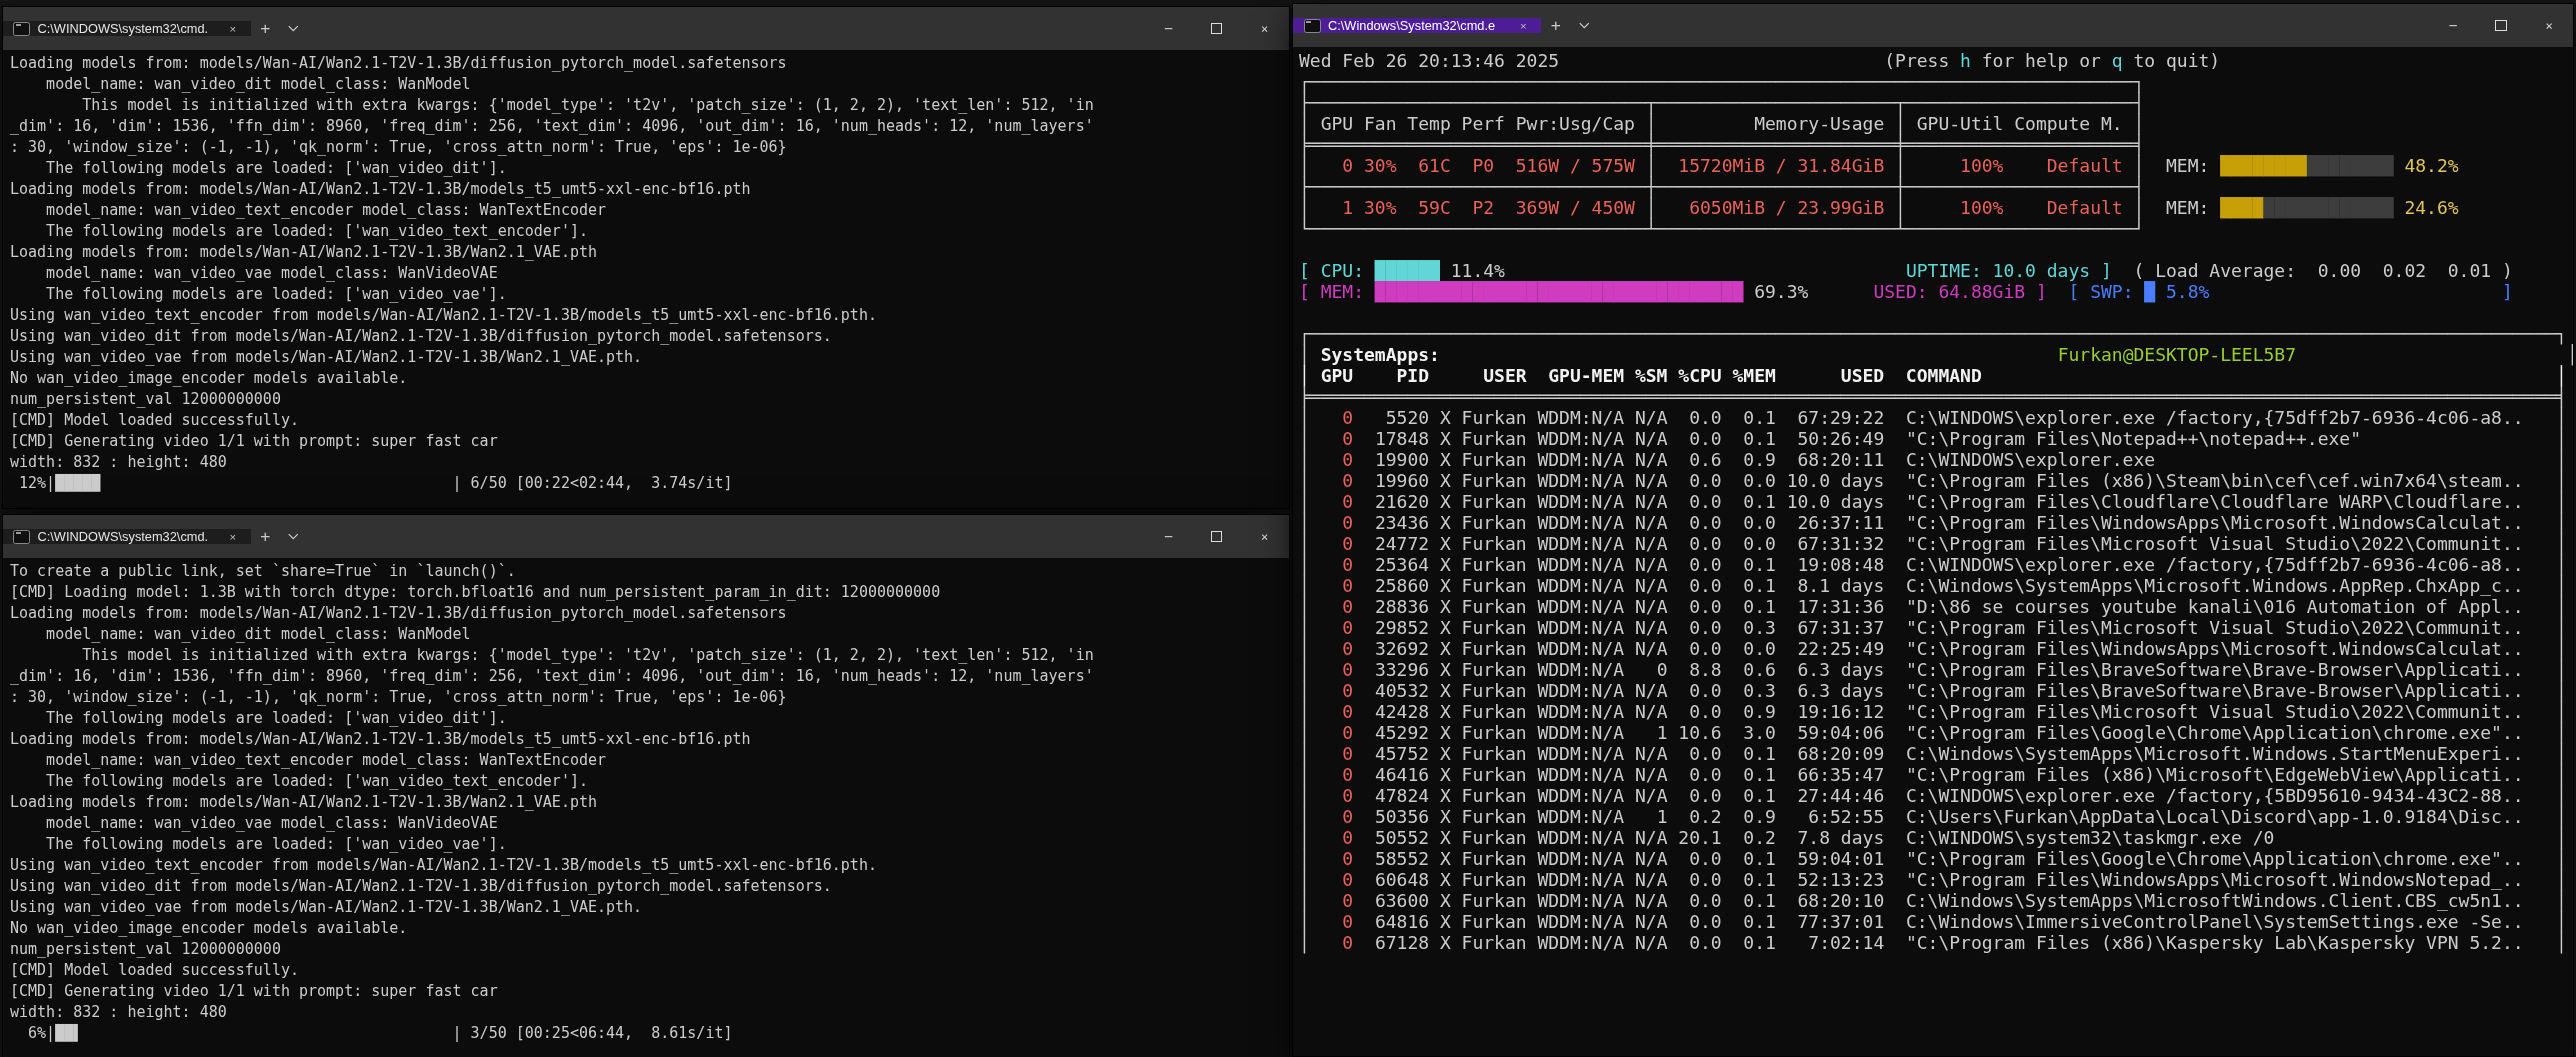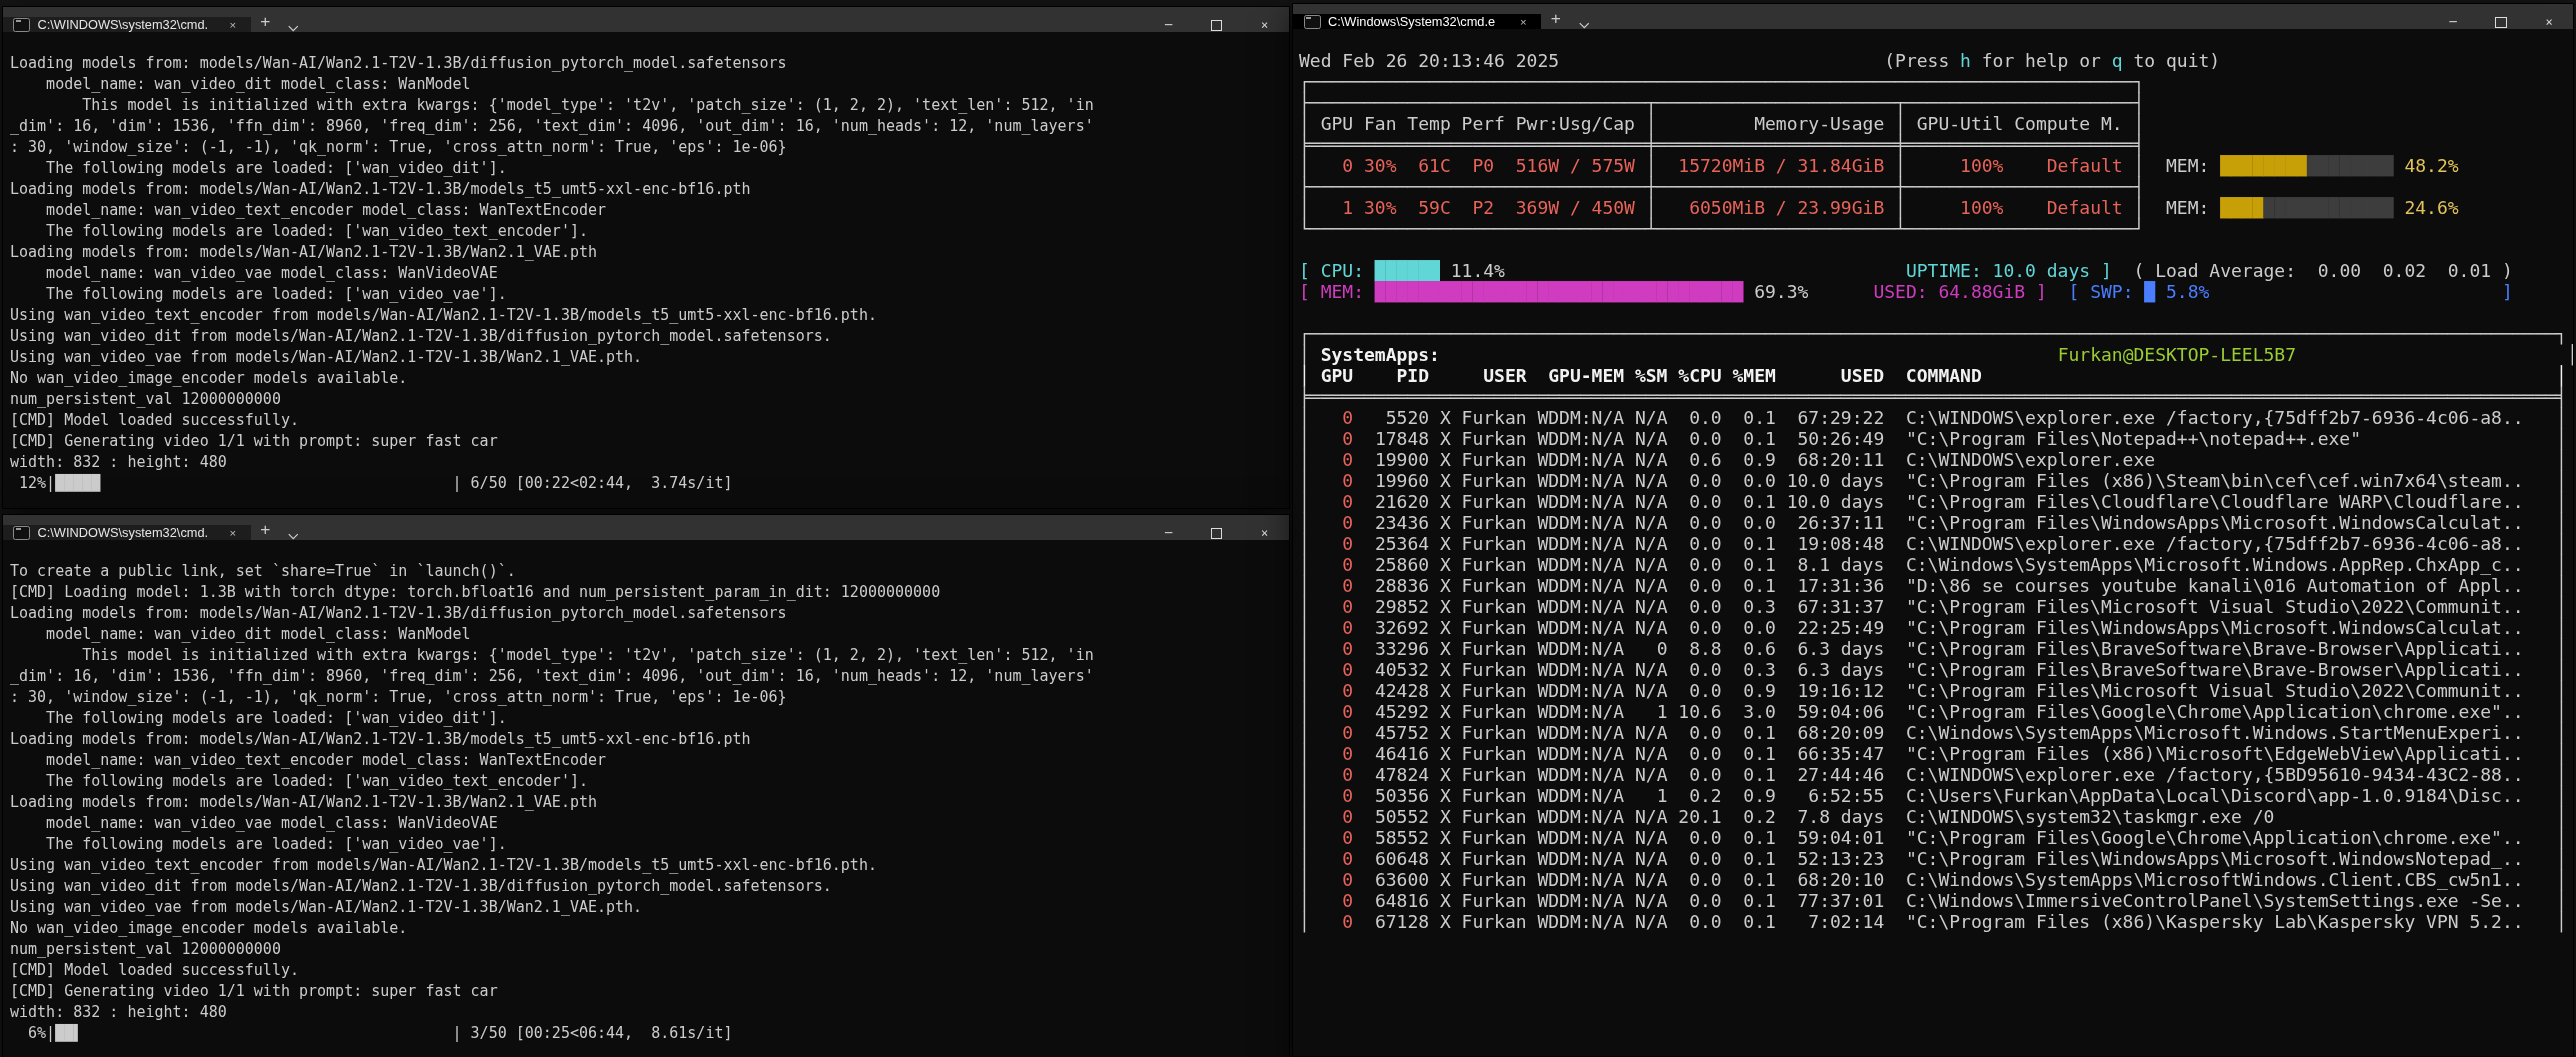--- a/index.html
+++ b/index.html
@@ -5,24 +5,24 @@
   html,body{margin:0;padding:0}
   body{
     width:2576px;height:1057px;position:relative;overflow:hidden;
     background:#151515;font-family:"Liberation Sans",sans-serif;
   }
   .window{
     position:absolute;background:var(--terminal_bg,#0c0c0c);
     border:0.8px solid #000;box-shadow:0 9px 30px rgba(0,0,0,.65);
     box-sizing:border-box;
   }
-  .titlebar{height:25px;background:var(--titlebar_bg,#323232);display:flex;align-items:flex-end;overflow:hidden}
+  .titlebar{height:43px;background:var(--titlebar_bg,#323232);display:flex;align-items:center;overflow:hidden}
   .tab{display:flex;align-items:center;gap:7.5px;padding:0 10.5px;width:248px;box-sizing:border-box;font-size:12.8px;color:#e6e6e6;flex:none}
   .win-left .tab{background:#1d1d1d}
-  .win-right .tab{background:#000000;color:#ffffff}
+  .win-right .tab{background:#4c1d95;color:#ffffff}
   .cmdicon{width:15px;height:12px;border:0.8px solid #8a8a8a;background:#101010;border-radius:2.3px;position:relative;flex:none}
   .cmdicon::before{content:"";position:absolute;left:1.5px;top:1.5px;width:5.3px;height:1.5px;background:#9a9a9a}
   .tabtitle{white-space:nowrap;overflow:hidden;flex:1}
   .tabclose{font-size:11.3px;color:#bdbdbd;padding:1.5px 3.8px;flex:none}
   .newtab{font-size:17.3px;color:#cccccc;padding:0 9.8px;display:flex;align-items:center}
   .dd{display:flex;align-items:center;padding:0 8.3px}
   .spacer{flex:1}
   .wincontrols{display:flex;align-items:stretch}
   .wc{width:48px;display:flex;align-items:center;justify-content:center;color:#dddddd;font-size:12px;font-family:"DejaVu Sans Mono",monospace}
   .maxbox{width:9.8px;height:9px;border:1.1px solid #dddddd;display:block}
@@ -181,20 +181,21 @@
         <div class="tline"><span class="c-bold">│ GPU    PID     USER  GPU-MEM %SM %CPU %MEM      USED  COMMAND</span><span>                                                     </span><span class="c-bold">│</span></div>
         <div class="tline">╞═══════════════════════════════════════════════════════════════════════════════════════════════════════════════════╡</div>
       </div>
     <div>
         <div class="tline"><span>│ </span><span class="c-red">  0</span><span>   5520 X Furkan WDDM:N/A N/A  0.0  0.1  67:29:22  C:\WINDOWS\explorer.exe /factory,{75dff2b7-6936-4c06-a8..   │</span></div>
         <div class="tline"><span>│ </span><span class="c-red">  0</span><span>  17848 X Furkan WDDM:N/A N/A  0.0  0.1  50:26:49  "C:\Program Files\Notepad++\notepad++.exe"                  │</span></div>
         <div class="tline"><span>│ </span><span class="c-red">  0</span><span>  19900 X Furkan WDDM:N/A N/A  0.6  0.9  68:20:11  C:\WINDOWS\explorer.exe                                     │</span></div>
         <div class="tline"><span>│ </span><span class="c-red">  0</span><span>  19960 X Furkan WDDM:N/A N/A  0.0  0.0 10.0 days  "C:\Program Files (x86)\Steam\bin\cef\cef.win7x64\steam..   │</span></div>
         <div class="tline"><span>│ </span><span class="c-red">  0</span><span>  21620 X Furkan WDDM:N/A N/A  0.0  0.1 10.0 days  "C:\Program Files\Cloudflare\Cloudflare WARP\Cloudflare..   │</span></div>
         <div class="tline"><span>│ </span><span class="c-red">  0</span><span>  23436 X Furkan WDDM:N/A N/A  0.0  0.0  26:37:11  "C:\Program Files\WindowsApps\Microsoft.WindowsCalculat..   │</span></div>
+        <div class="tline"><span>│ </span><span class="c-red">  0</span><span>  24772 X Furkan WDDM:N/A N/A  0.0  0.0  67:31:32  "C:\Program Files\Microsoft Visual Studio\2022\Communit..   │</span></div>
         <div class="tline"><span>│ </span><span class="c-red">  0</span><span>  25364 X Furkan WDDM:N/A N/A  0.0  0.1  19:08:48  C:\WINDOWS\explorer.exe /factory,{75dff2b7-6936-4c06-a8..   │</span></div>
         <div class="tline"><span>│ </span><span class="c-red">  0</span><span>  25860 X Furkan WDDM:N/A N/A  0.0  0.1  8.1 days  C:\Windows\SystemApps\Microsoft.Windows.AppRep.ChxApp_c..   │</span></div>
         <div class="tline"><span>│ </span><span class="c-red">  0</span><span>  28836 X Furkan WDDM:N/A N/A  0.0  0.1  17:31:36  "D:\86 se courses youtube kanali\016 Automation of Appl..   │</span></div>
         <div class="tline"><span>│ </span><span class="c-red">  0</span><span>  29852 X Furkan WDDM:N/A N/A  0.0  0.3  67:31:37  "C:\Program Files\Microsoft Visual Studio\2022\Communit..   │</span></div>
         <div class="tline"><span>│ </span><span class="c-red">  0</span><span>  32692 X Furkan WDDM:N/A N/A  0.0  0.0  22:25:49  "C:\Program Files\WindowsApps\Microsoft.WindowsCalculat..   │</span></div>
         <div class="tline"><span>│ </span><span class="c-red">  0</span><span>  33296 X Furkan WDDM:N/A   0  8.8  0.6  6.3 days  "C:\Program Files\BraveSoftware\Brave-Browser\Applicati..   │</span></div>
         <div class="tline"><span>│ </span><span class="c-red">  0</span><span>  40532 X Furkan WDDM:N/A N/A  0.0  0.3  6.3 days  "C:\Program Files\BraveSoftware\Brave-Browser\Applicati..   │</span></div>
         <div class="tline"><span>│ </span><span class="c-red">  0</span><span>  42428 X Furkan WDDM:N/A N/A  0.0  0.9  19:16:12  "C:\Program Files\Microsoft Visual Studio\2022\Communit..   │</span></div>
         <div class="tline"><span>│ </span><span class="c-red">  0</span><span>  45292 X Furkan WDDM:N/A   1 10.6  3.0  59:04:06  "C:\Program Files\Google\Chrome\Application\chrome.exe"..   │</span></div>
         <div class="tline"><span>│ </span><span class="c-red">  0</span><span>  45752 X Furkan WDDM:N/A N/A  0.0  0.1  68:20:09  C:\Windows\SystemApps\Microsoft.Windows.StartMenuExperi..   │</span></div>

